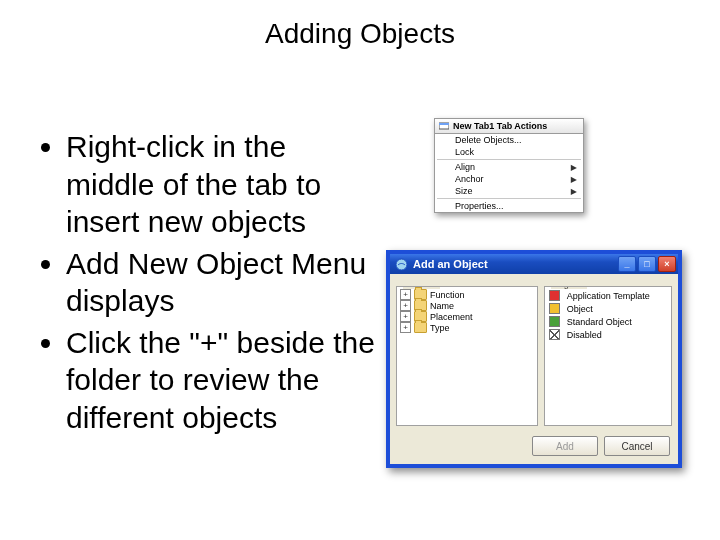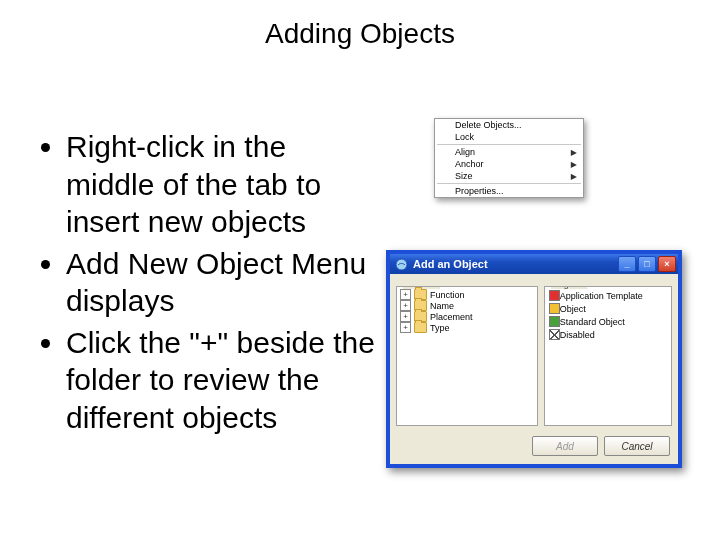--- a/index.html
+++ b/index.html
@@ -181,21 +181,21 @@
   .folder-icon::before {
     content: "";
     position: absolute;
     top: -3px; left: 0;
     width: 5px; height: 2px;
     background: #f4d477;
     border: 1px solid #c8a030;
     border-bottom: none;
   }
   .legend-row {
-    display: flex; align-items: flex-end; gap: 0;
+    display: flex; align-items: flex-end; gap: 7px;
     padding: 1px 2px;
     white-space: nowrap;
   }
   .swatch {
     width: 9px; height: 9px;
     border: 1px solid #777;
     display: inline-block;
   }
   .swatch.x {
     background:
@@ -214,40 +214,48 @@
     width: 64px;
     height: 18px;
     border: 1px solid #888;
     background: linear-gradient(#fff,#e8e4d4);
     border-radius: 2px;
     font-size: 10px;
     display: flex;
     align-items: center;
     justify-content: center;
     color: #333;
-    font-style: italic;
   }
   .dlg-btn.disabled { color: #9a9a9a; }
 </style>
 </head>
 <body>
 
 <div class="slide">
 
   <div class="title">Adding Objects</div>
 
   <div class="bullets">
     <ul>
       <li>Right-click in the middle of the tab to insert new objects</li>
       <li>Add New Object Menu displays</li>
       <li>Click the "+" beside the folder to review the different objects</li>
     </ul>
   </div>
 
   <div class="ctxmenu-wrap">
+    <div class="ctx-titlebar">
+      <span class="ctx-titleicon">
+        <svg viewBox="0 0 10 10">
+            <rect x="0" y="2" width="10" height="6" fill="#fff" stroke="#555"></rect>
+            <rect x="0" y="2" width="10" height="2" fill="#6fa2f5"></rect>
+          </svg>
+      </span>
+      <span>New Tab1 Tab Actions</span>
+    </div>
     <div class="ctx-menu" id="ctx-menu-body">
         <div class="ctx-item">
           <span>Delete Objects...</span>
         </div>
         <div class="ctx-item">
           <span>Lock</span>
         </div>
         <div class="ctx-sep"></div>
         <div class="ctx-item">
           <span>Align</span>

